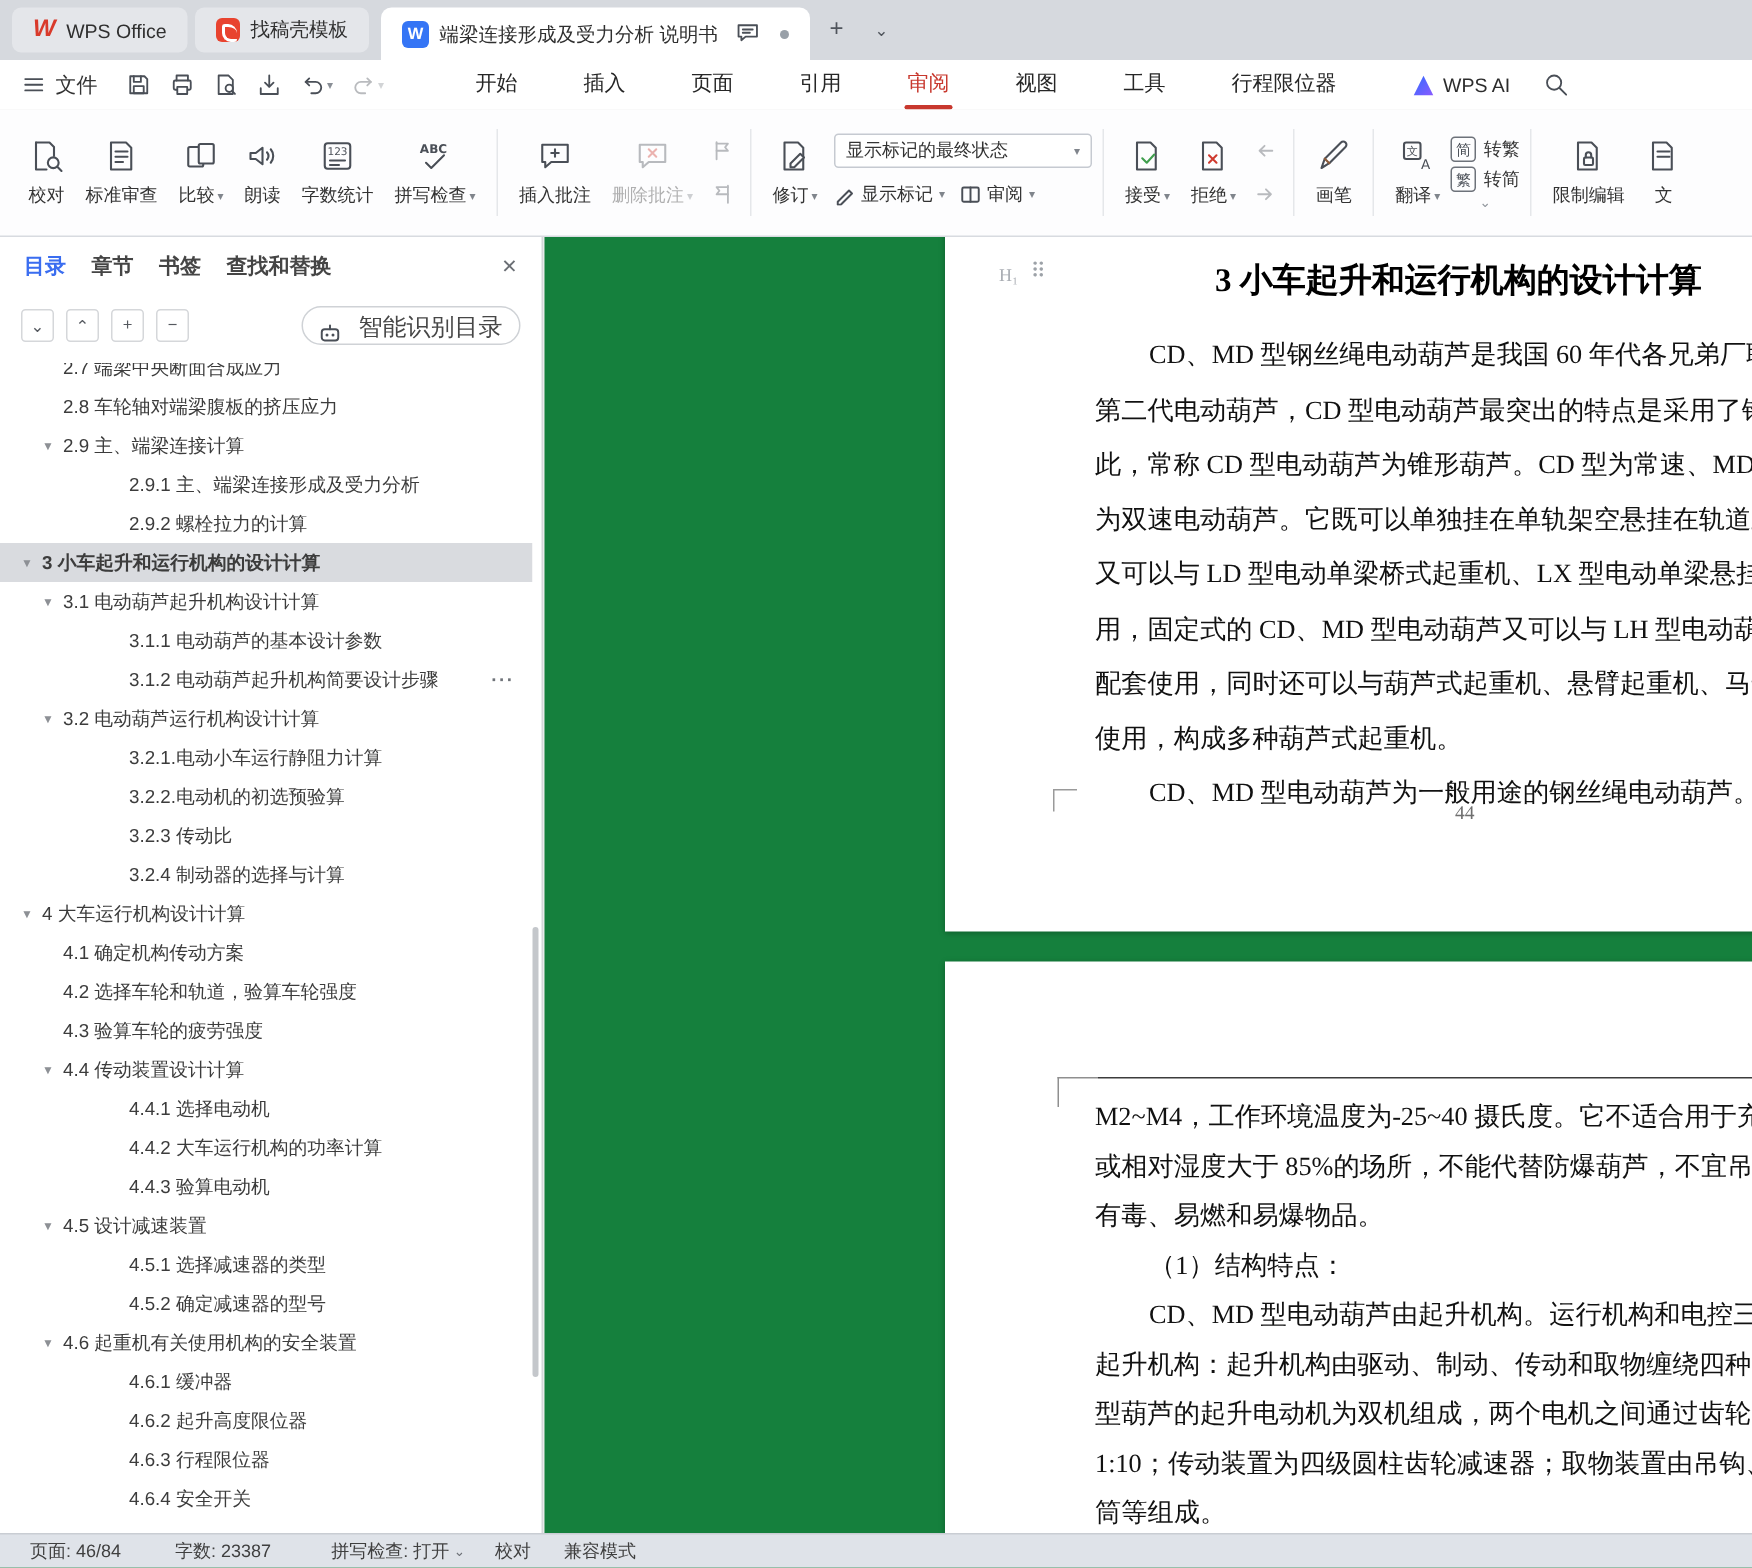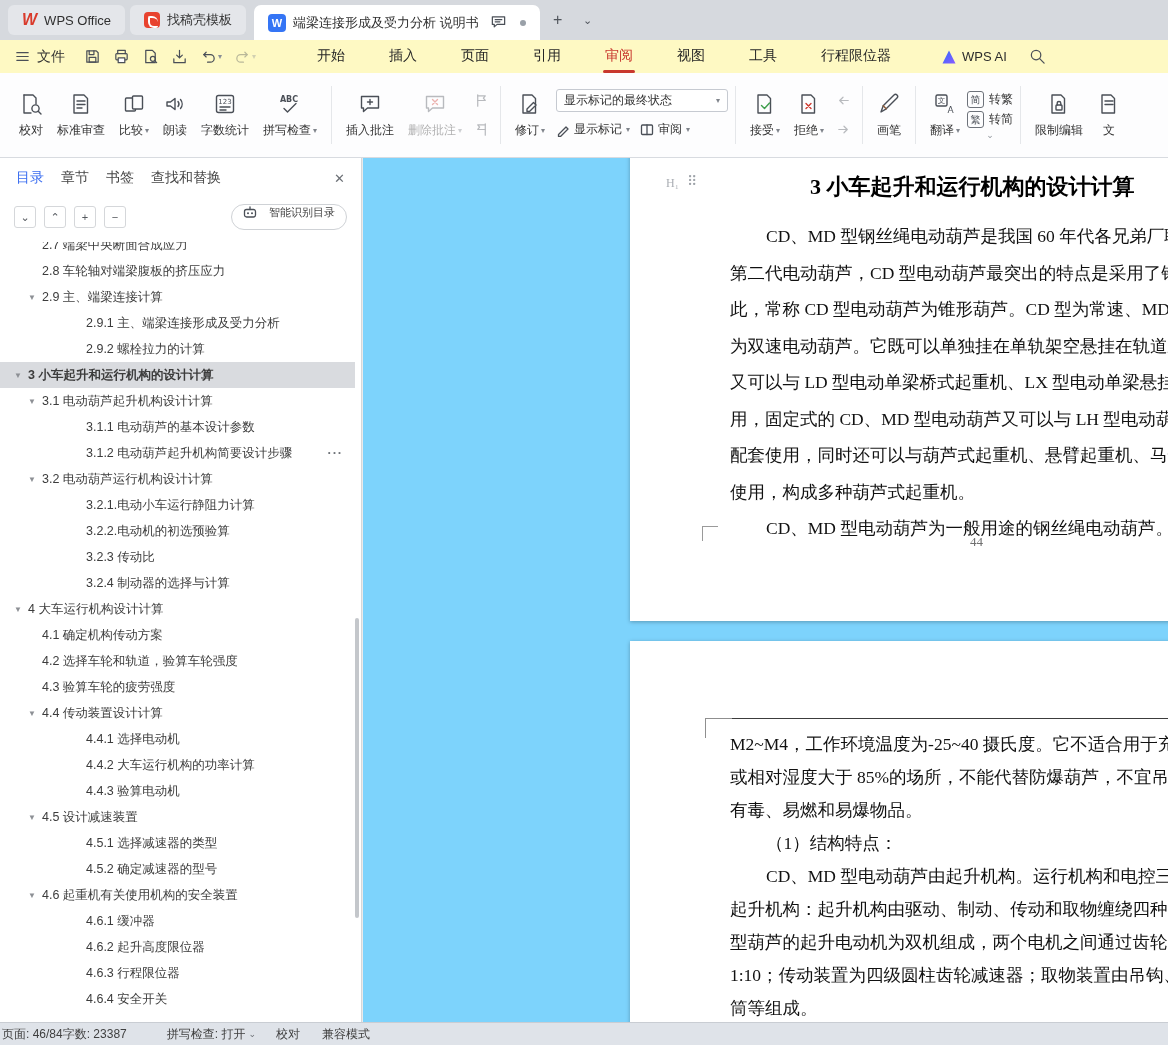--- a/index.html
+++ b/index.html
@@ -20,21 +20,21 @@
                      border:2px solid #fff; border-radius:2px 6px 2px 6px; border-right:none; }
   .word-ic { width:18px; height:18px; background:#3575f5; border-radius:4px; color:#fff;
              font-size:11px; font-weight:bold; display:flex; align-items:center; justify-content:center; }
   .tab-bubble { display:flex; align-items:center; margin-left:4px; }
   .tab-dot { width:6px; height:6px; border-radius:50%; background:#99a0a8; margin-left:6px; }
   .tab-tool { width:24px; height:24px; margin:0 0 8px 6px; display:flex; align-items:center;
               justify-content:center; font-size:16px; color:#50555c; border-radius:4px; }
   .tab-tool.small { font-size:11px; }
 
   
-  .menubar { position:absolute; top:40px; left:0; right:0; height:33px; background:#fef9c3;
+  .menubar { position:absolute; top:40px; left:0; right:0; height:33px; background:#ffffff;
              display:flex; align-items:center; }
   .file-menu { display:flex; align-items:center; gap:6px; margin-left:14px; font-size:14px; color:#333; }
   .quick { display:flex; align-items:center; gap:6px; margin-left:16px; }
   .qbtn { height:24px; display:flex; align-items:center; justify-content:center; padding:0 3px; border-radius:3px; }
   .qcaret { font-size:8px; color:#8a8f96; margin-left:1px; }
   .menu-tabs { display:flex; margin-left:44px; height:33px;gap:16px; }
   .mtab { padding:0 14px; font-size:14px; line-height:31px; color:#262626; position:relative; }
   .mtab.active { color:#c8382e; }
   .mtab.active::after { content:""; position:absolute; left:12px; right:12px; bottom:0;
                         height:3px; background:#c8382e; border-radius:2px; }
@@ -68,42 +68,42 @@
   .conv-more { align-self:center; font-size:9px; color:#90959c; line-height:8px; }
 
   .i24 { width:24px; height:24px; stroke:#4a4f57; fill:none; stroke-width:1.4; stroke-linecap:round; stroke-linejoin:round; }
   .i16 { width:17px; height:17px; stroke:#4a4f57; fill:none; stroke-width:1.3; stroke-linecap:round; stroke-linejoin:round; }
   .i14 { width:14px; height:14px; stroke:#4a4f57; fill:none; stroke-width:1.3; stroke-linecap:round; stroke-linejoin:round; }
 
   
   .sidebar { position:absolute; top:158px; left:0; width:362px; bottom:23px; background:#fff;
              border-right:1px solid #d5d7da; }
   .sb-header { height:40px; display:flex; align-items:center; padding:0 16px; gap:17px; font-size:14px; }
-  .sb-tab { color:#454545; white-space:nowrap; }
+  .sb-tab { color:#454545; white-space:nowrap;font-weight:bold; }
   .sb-tab.active { color:#3a6df0; }
   .sb-close { margin-left:auto; font-size:13px; color:#6b6f75; }
   .sb-toolbar { height:38px; display:flex; align-items:center; padding:0 14px; gap:8px; }
   .sq { width:22px; height:22px; border:1px solid #d5d7da; border-radius:3px; display:flex;
         align-items:center; justify-content:center; font-size:11px; color:#55595f; background:#fff; }
   .smart { margin-left:auto; height:26px; border:1px solid #cfd2d6; border-radius:14px; display:flex;
-           align-items:flex-start; gap:12px; padding:0 11px; font-size:11px; color:#474747; background:#fff; }
+           align-items:flex-end; gap:12px; padding:0 11px; font-size:16px; color:#474747; background:#fff; }
   .toc-list { position:absolute; top:84px; bottom:0; left:0; right:6px; overflow:hidden; }
   .toc-list > .toc-row:first-child { margin-top:-10px; }
   .toc-row { height:26px; display:flex; align-items:center; font-size:12.5px; color:#3c3c3c; white-space:nowrap; }
   .toc-row.lvl1 { padding-left:14px; }
   .toc-row.lvl2 { padding-left:28px; }
   .toc-row.lvl3 { padding-left:72px; }
   .toc-arrow { width:14px; font-size:8px; color:#8d9095; flex:none; }
   .toc-arrow.hiddenarrow { visibility:hidden; }
   .toc-row.selected { background:#d9dbdf; font-weight:600; }
   .toc-more { margin-left:auto; margin-right:12px; color:#6f7379; letter-spacing:1px; font-weight:bold; }
   .sb-scroll { position:absolute; right:2px; top:460px; width:4px; height:300px; background:#c4c7cb; border-radius:2px; }
 
   
-  .docarea { position:absolute; left:363px; right:0; top:158px; bottom:23px; background:#7dd3fc; overflow:hidden; }
+  .docarea { position:absolute; left:363px; right:0; top:158px; bottom:23px; background:#15803d; overflow:hidden; }
   .page { position:absolute; left:267px; width:720px; background:#fff; box-shadow:0 1px 4px rgba(0,0,0,.28); }
   .page1 { top:-40px; height:503px; }
   .page2 { top:483px; height:600px; }
   .serif { font-family:"Liberation Serif","DejaVu Serif",serif; }
   .h1-badge { position:absolute; left:36px; top:58px; color:#a9adb3; font-size:12px; }
   .drag-handle { position:absolute; left:57px; top:55px; color:#9da2a8; font-size:14px; letter-spacing:-2px; }
   .doc-title { margin:54px 0 0 180px; font-size:22px; font-weight:bold; color:#000; white-space:nowrap; }
   .body1 { margin-top:16px; padding-left:100px; font-size:17.5px; color:#111; }
   .page1 .doc-line { line-height:36.5px; white-space:nowrap; }
   .doc-line.indent { padding-left:36px; }
@@ -666,21 +666,21 @@
         <div class="doc-line indent">CD、MD 型电动葫芦由起升机构。运行机构和电控三部分组</div>
         <div class="doc-line">起升机构：起升机构由驱动、制动、传动和取物缠绕四种装置组</div>
         <div class="doc-line">型葫芦的起升电动机为双机组成，两个电机之间通过齿轮减速</div>
         <div class="doc-line">1:10；传动装置为四级圆柱齿轮减速器；取物装置由吊钩、钢</div>
         <div class="doc-line">筒等组成。</div>
       </div>
   </div>
 </div>
 
 <div class="statusbar">
-  <span class="st" style="margin-left:2px">页面: 46/84</span>
-  <span class="st" style="">字数: 23387</span>
+  <span class="st" style="margin-left:20px">页面: 46/84</span>
+  <span class="st" style="margin-left:36px">字数: 23387</span>
   <span class="st" style="margin-left:40px">
     <span>拼写检查: 打开</span>
     <span class="scaret">⌄</span>
   </span>
   <span class="st" style="margin-left:20px">校对</span>
   <span class="st" style="margin-left:22px">兼容模式</span>
 </div>
 
 </body></html>

